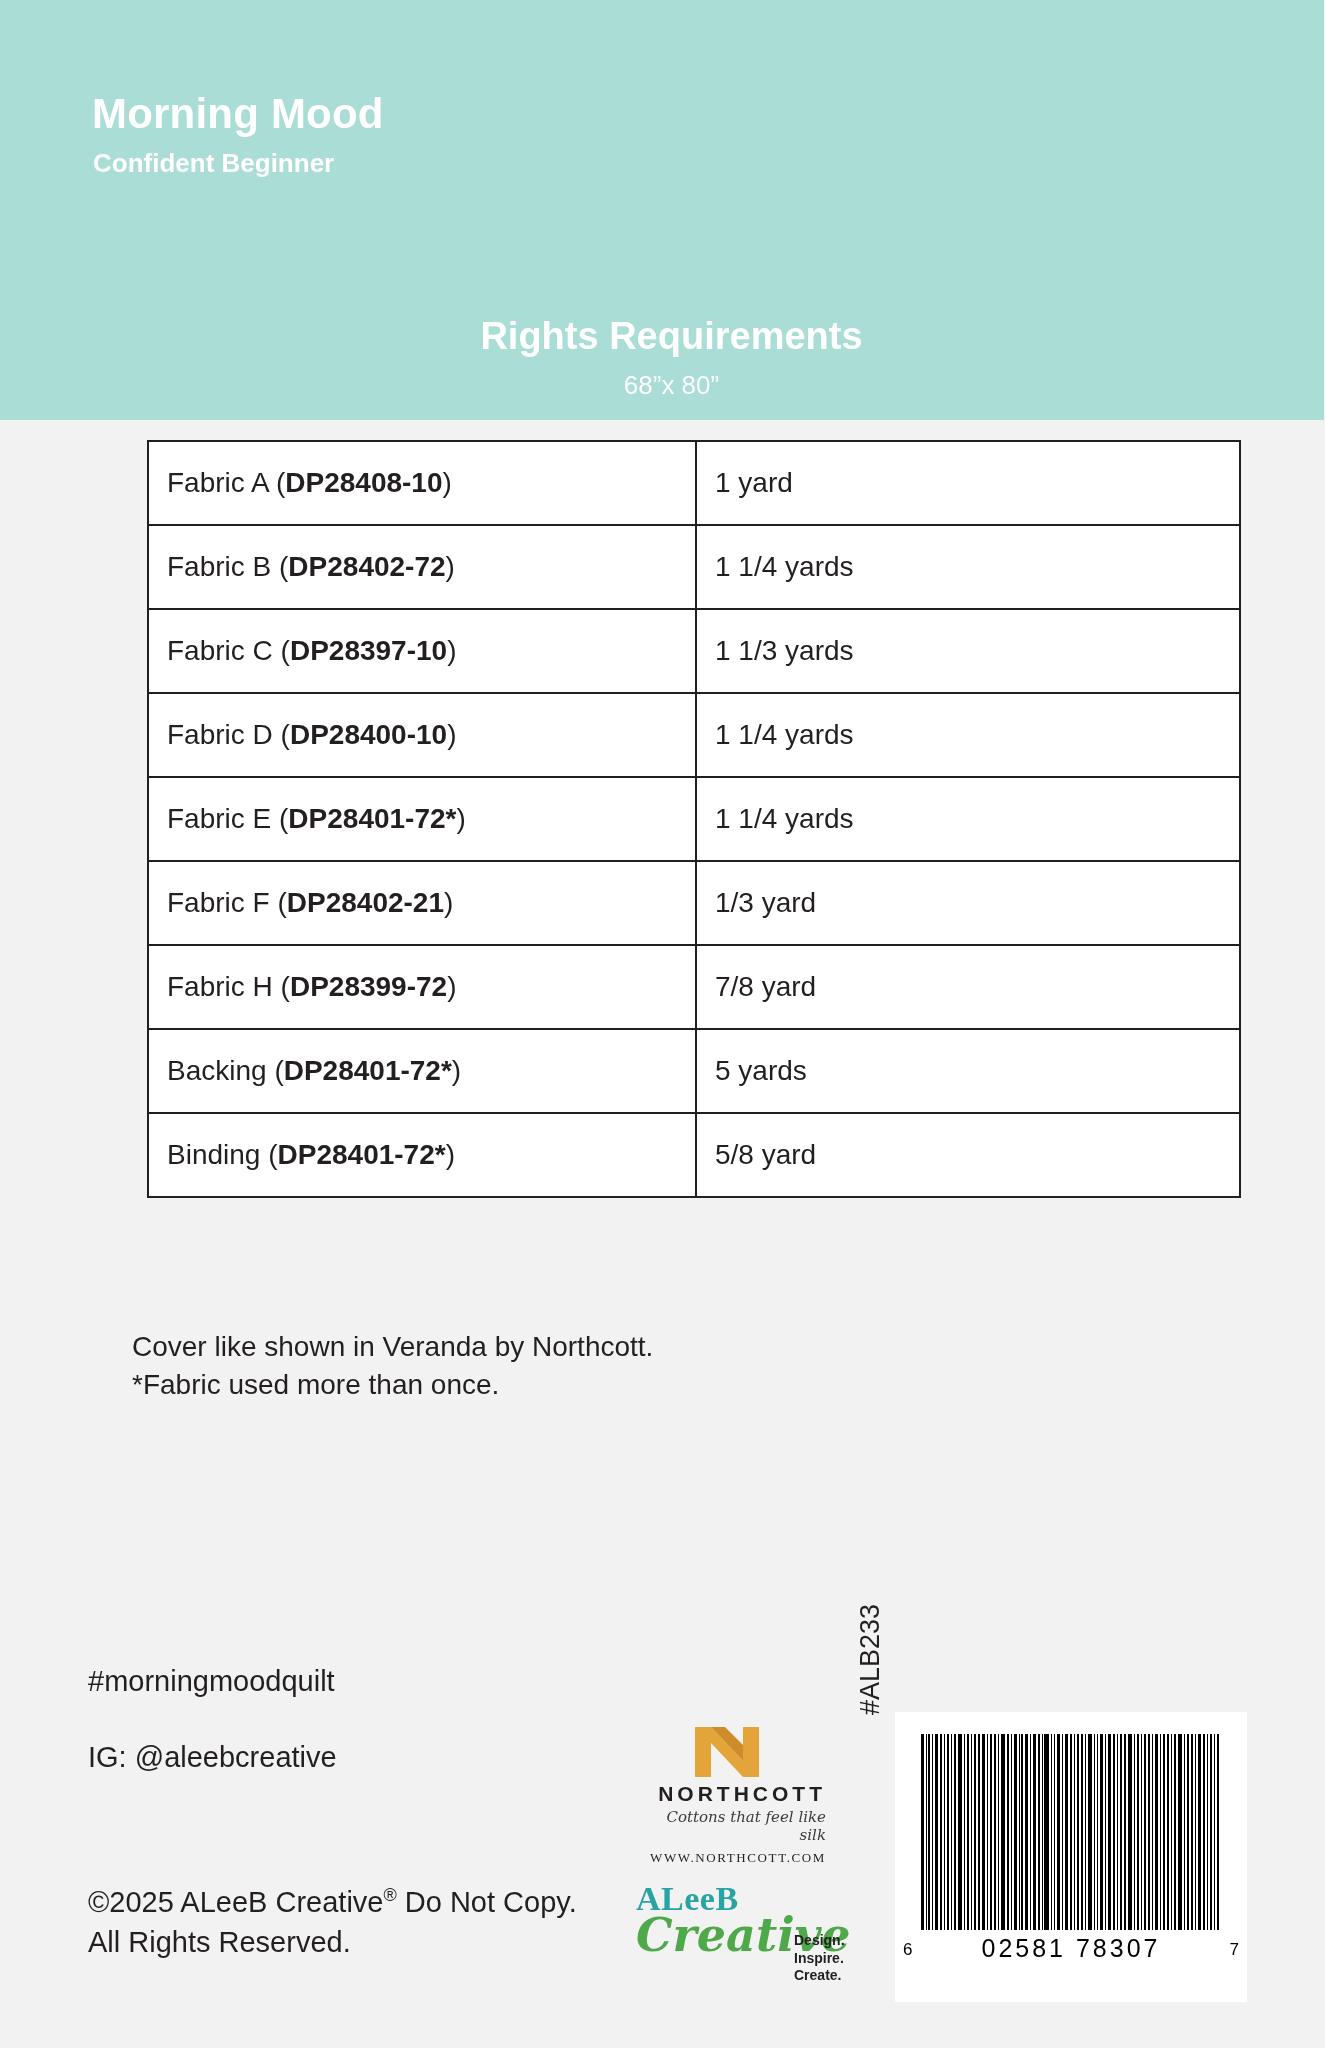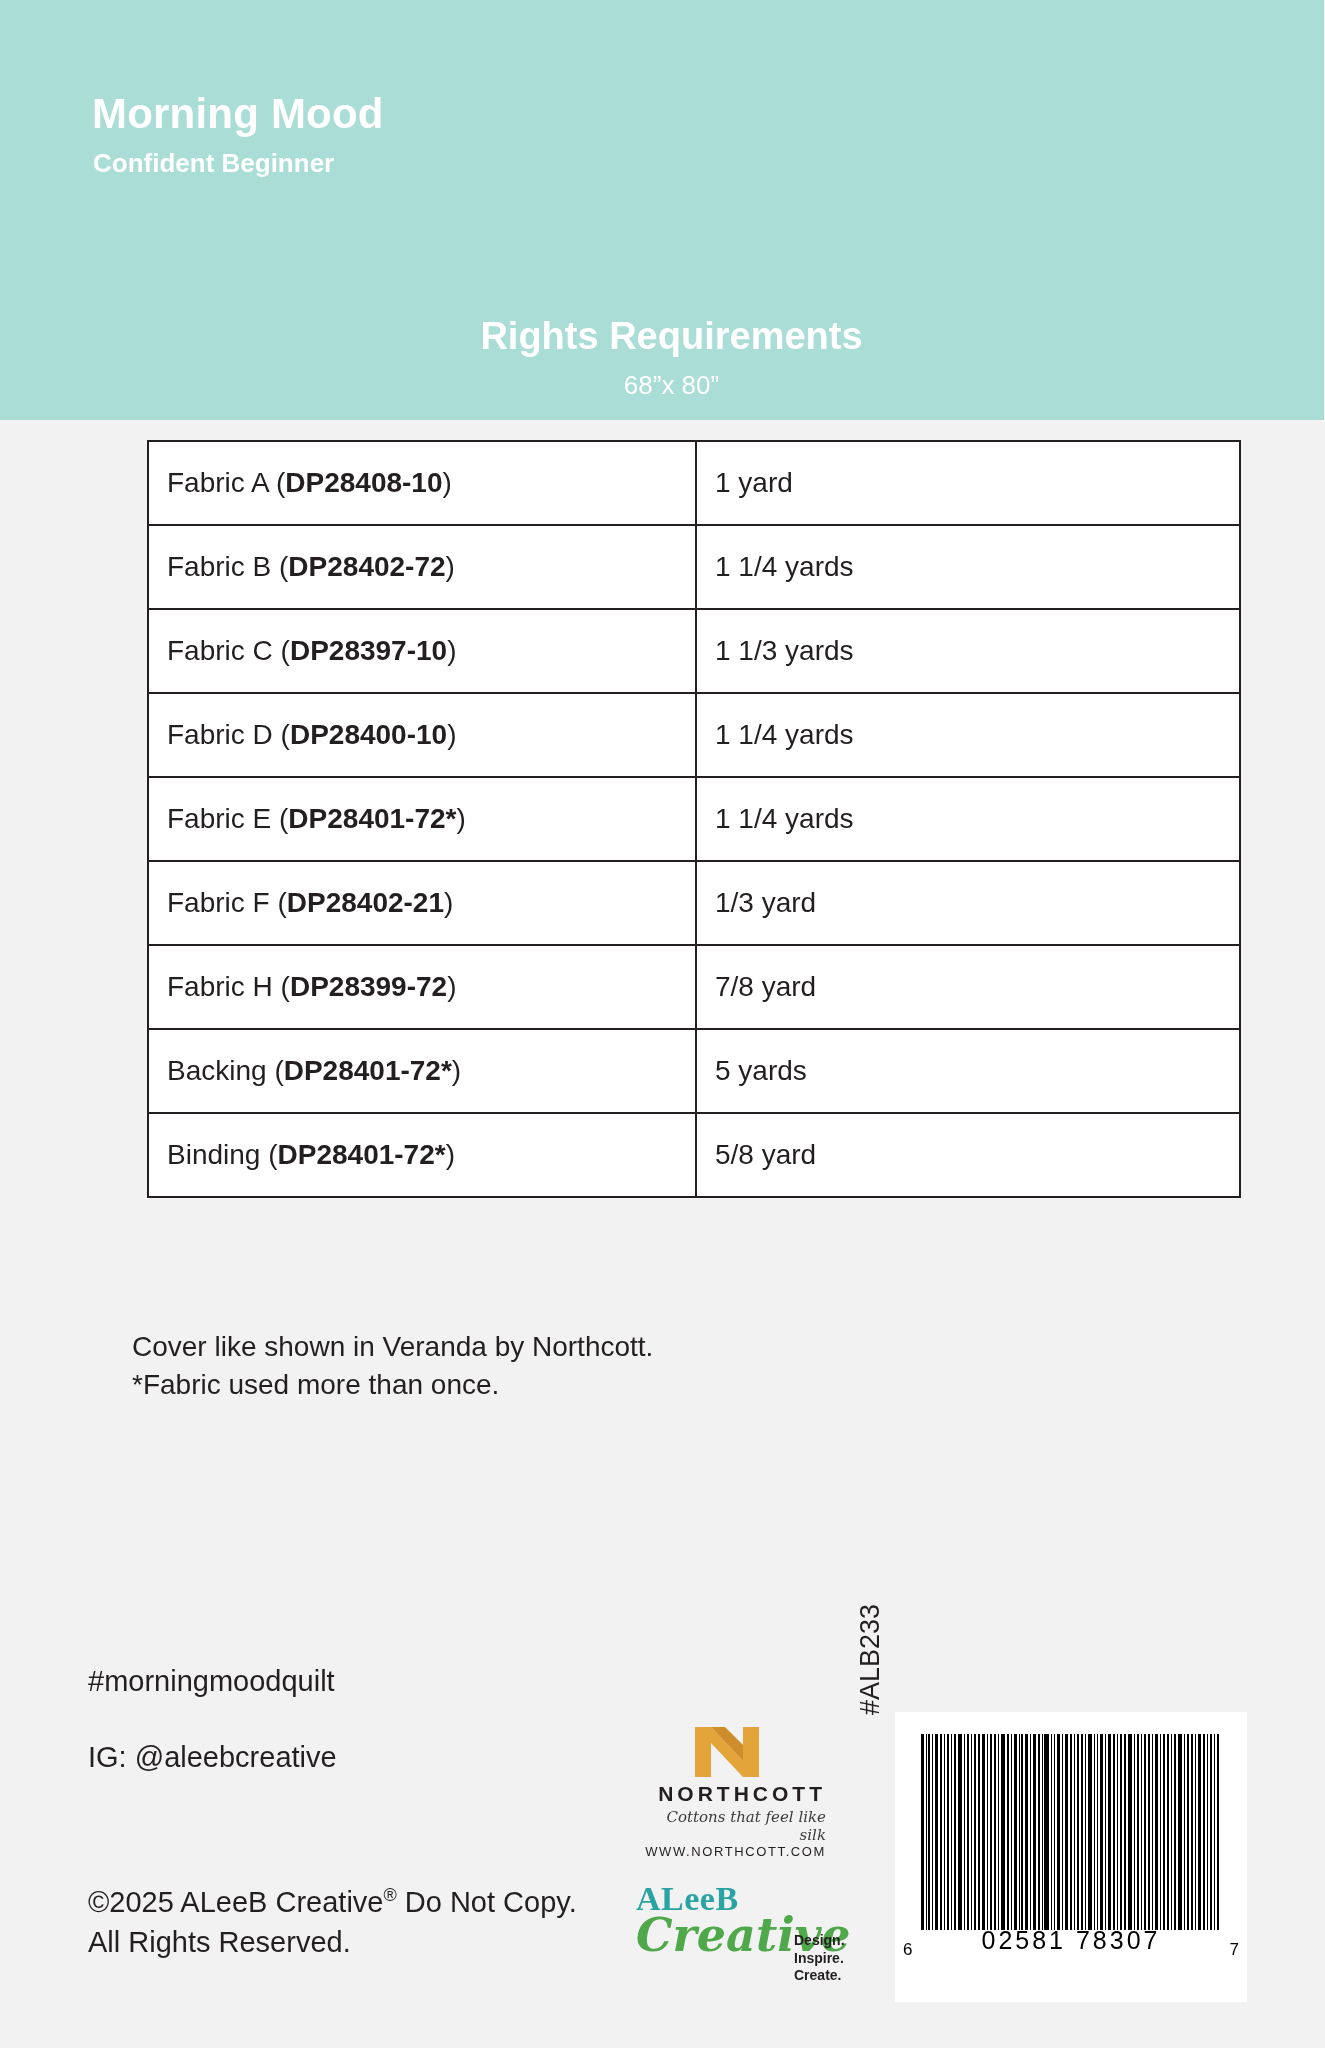--- a/index.html
+++ b/index.html
@@ -150,20 +150,22 @@
     font-size: 15px;
     font-style: italic;
     color: #3b3b3b;
     margin-top: 2px;
     font-family: "DejaVu Serif", serif;
   }
   .northcott .web {
     font-size: 13px;
     letter-spacing: 1.6px;
     color: #231f20;
+    margin-top: 6px;
+    font-family: Liberation Serif, serif;
   }
 
   
   .aleeb {
     position: absolute;
     left: 636px;
     top: 1880px;
     width: 230px;
     height: 120px;
   }
@@ -223,21 +225,21 @@
   }
   .barcode-bars i {
     display: block;
     background: #000;
     height: 196px;
     margin-right: 2px;
   }
   .barcode-digits {
     position: absolute;
     left: 26px;
-    top: 214px;
+    top: 222px;
     width: 300px;
     font-size: 25px;
     letter-spacing: 3px;
     color: #000;
     text-align: center;
   }
   .barcode-left-digit {
     position: absolute;
     left: 8px;
     top: 228px;

